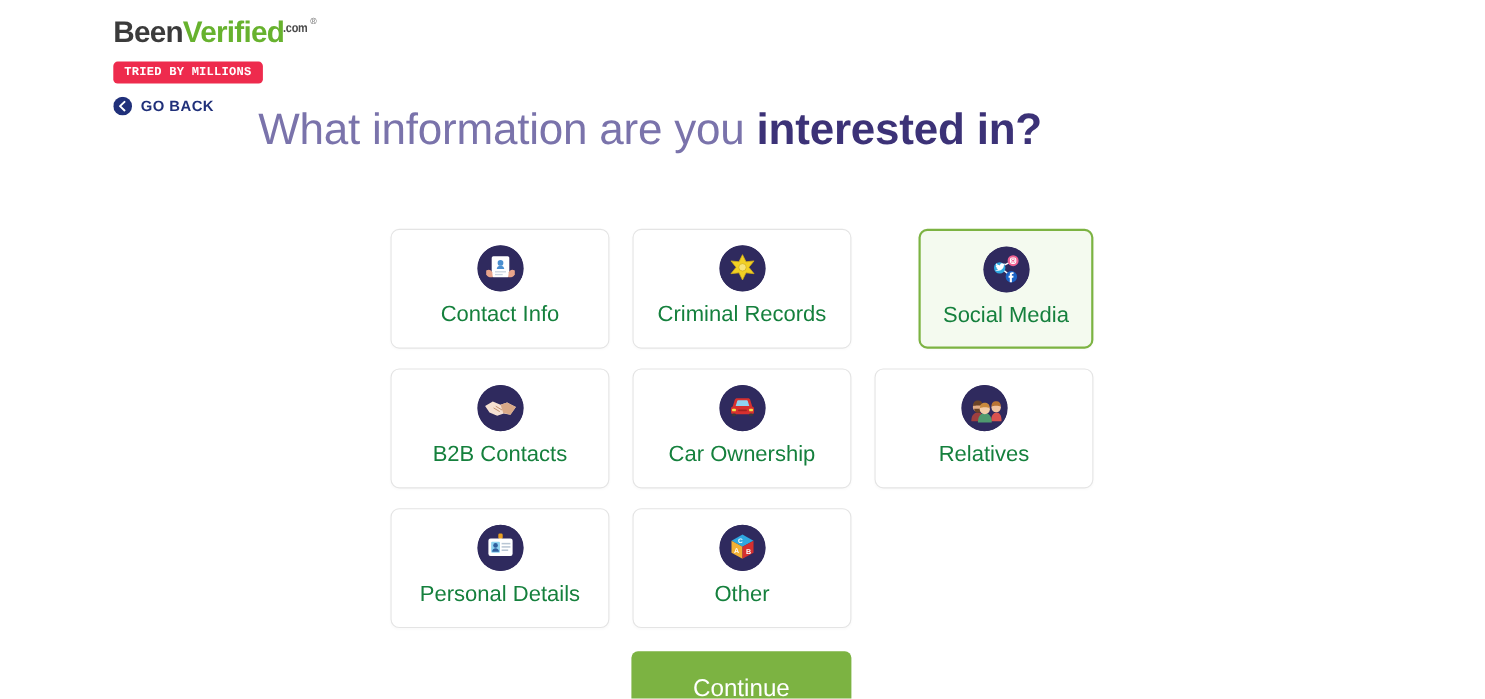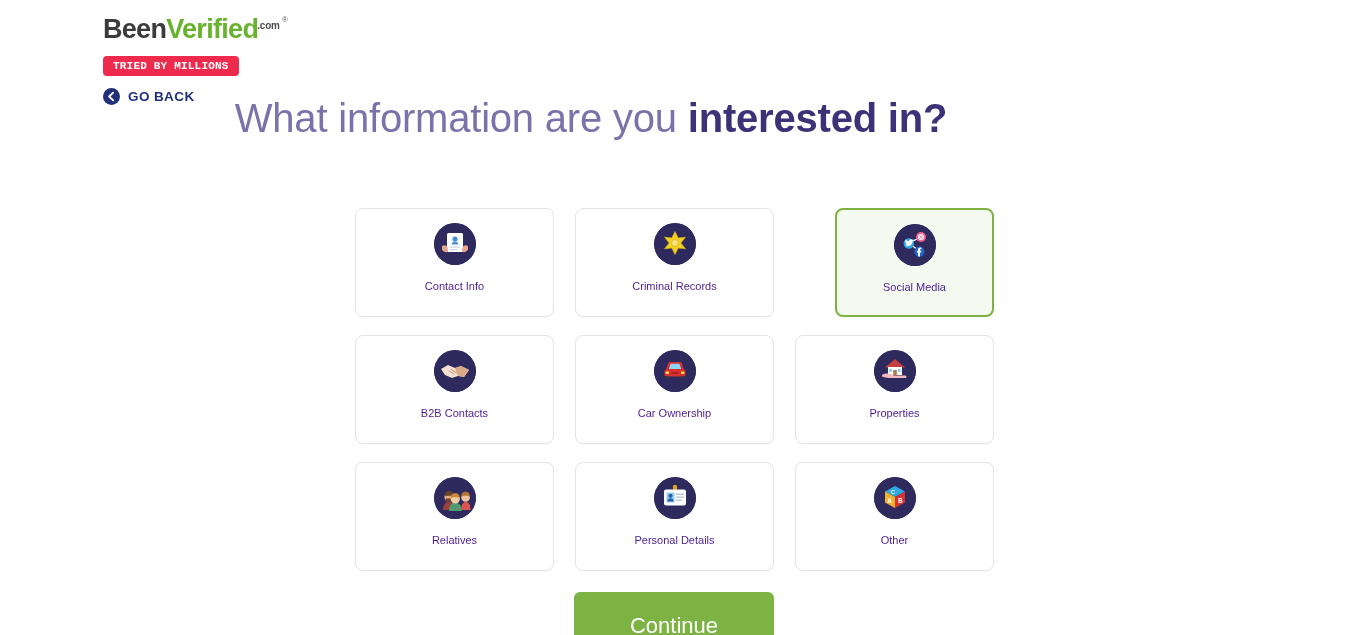--- a/index.html
+++ b/index.html
@@ -161,22 +161,22 @@
     border-radius: 50%;
     background: #2f2a5e;
     display: flex;
     align-items: center;
     justify-content: center;
     overflow: hidden;
   }
   .card-icon svg { display: block; }
   .card-label {
     margin-top: 11px;
-    font-size: 11px;
-    color: #4c1d95;
+    font-size: 20px;
+    color: #15803d;
     text-align: right;
     line-height: 20px;
   }
 
   
   .continue-btn {
     position: absolute;
     top: 592px;
     left: 574px;
     width: 200px;
@@ -293,34 +293,20 @@
           <rect x="11.5" y="21.5" width="3.5" height="2.4" rx="0.8" fill="#f5e04a"></rect>
           <rect x="27" y="21.5" width="3.5" height="2.4" rx="0.8" fill="#f5e04a"></rect>
           <rect x="17" y="22.3" width="8" height="1.5" rx="0.7" fill="#a32120"></rect>
           <rect x="11.5" y="26" width="3.5" height="2.5" rx="0.9" fill="#3a3a3a"></rect>
           <rect x="27" y="26" width="3.5" height="2.5" rx="0.9" fill="#3a3a3a"></rect>
         </svg>
       </span>
       <span class="card-label">Car Ownership</span>
     </div>
 
-    <div class="card">
-      <span class="card-icon">
-        <svg width="42" height="42" viewBox="0 0 42 42">
-          <circle cx="21" cy="21" r="21" fill="#2f2a5e"></circle>
-          <path d="M21 9 L31 17.5 L11 17.5 Z" fill="#c6413f"></path>
-          <rect x="14" y="17" width="14" height="8" fill="#ffffff"></rect>
-          <rect x="19.2" y="20" width="3.6" height="5" fill="#b07a4a"></rect>
-          <rect x="15.2" y="19" width="3" height="3" fill="#8fd3f0"></rect>
-          <rect x="23.8" y="19" width="3" height="3" fill="#8fd3f0"></rect>
-          <path d="M8 25 C12 22.5 17 23.5 20 25.5 L31 25.5 C33 25.5 33 28 31 28 L15 28 C12 28 10 27 8 26.5 Z" fill="#f4b9ba"></path>
-        </svg>
-      </span>
-      <span class="card-label">Properties</span>
-    </div>
 
     <div class="card">
       <span class="card-icon">
         <svg width="42" height="42" viewBox="0 0 42 42">
           <circle cx="21" cy="21" r="21" fill="#2f2a5e"></circle>
           <path d="M9 33 C9 27.5 11.5 25 15 25 C18.5 25 21 27.5 21 33 Z" fill="#9e3f3f"></path>
           <circle cx="15" cy="20" r="4.6" fill="#e2ac86"></circle>
           <path d="M10.6 19.2 C10.6 15.5 12.5 14 15 14 C17.5 14 19.4 15.5 19.4 19.2 C18 18.5 12 18.5 10.6 19.2 Z" fill="#6b4327"></path>
           <path d="M11.6 21.5 C11.8 24.2 13.2 25.3 15 25.3 C16.8 25.3 18.2 24.2 18.4 21.5 Z" fill="#6b4327"></path>
           <path d="M27 33 C27 27.5 29.2 25 32 25 C34.8 25 36.5 27.5 36.5 33 Z" fill="#d9534f"></path>

